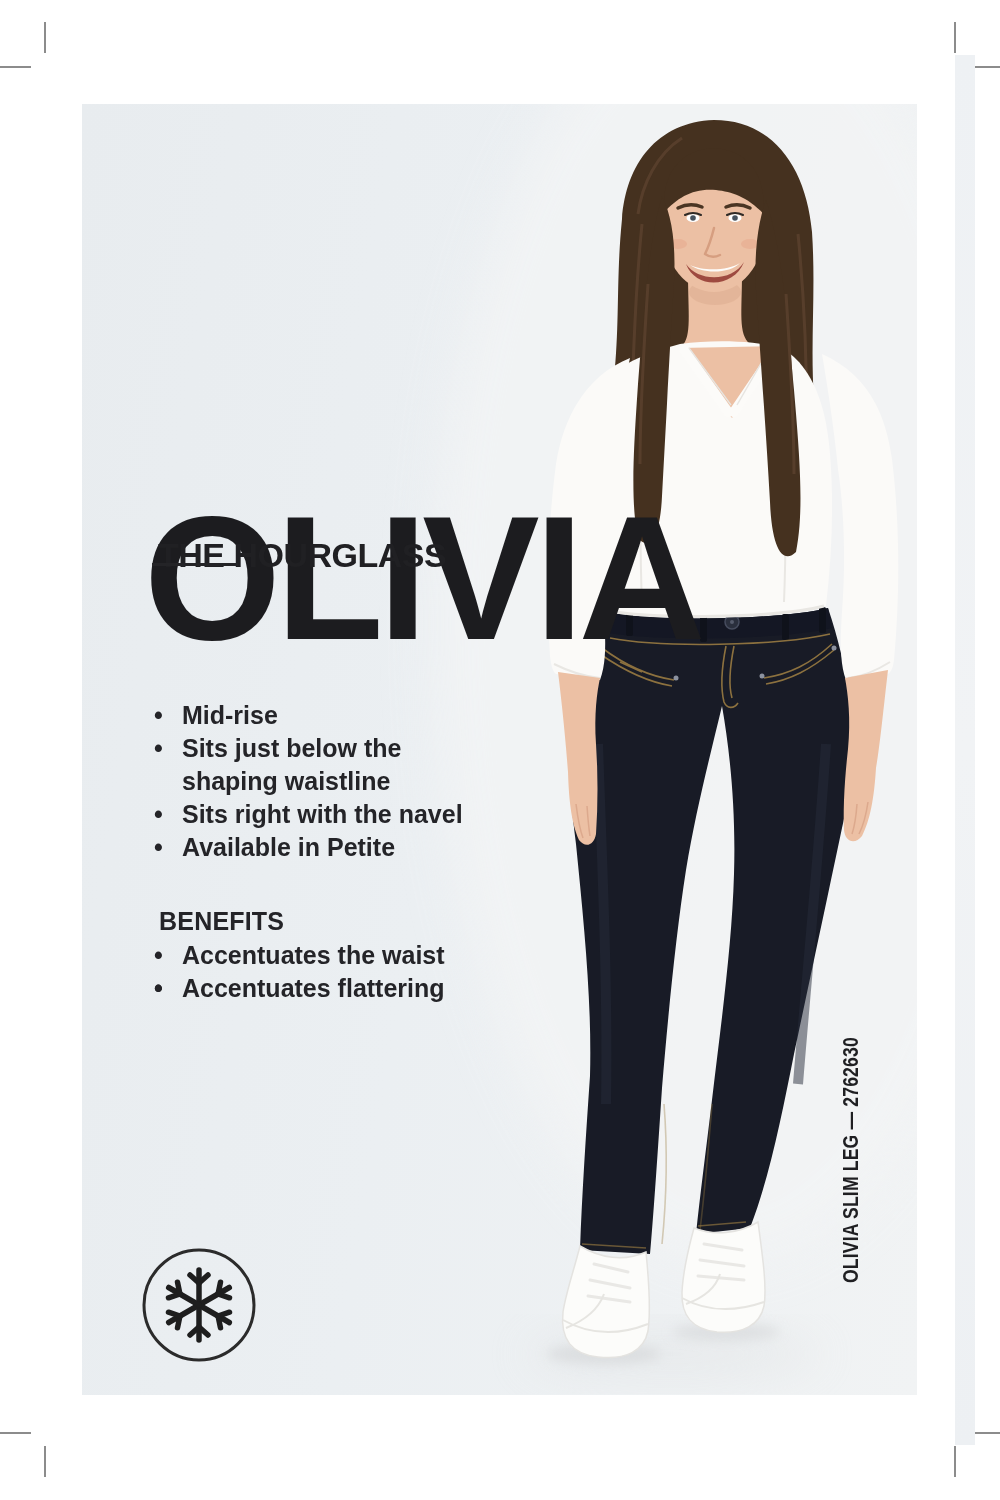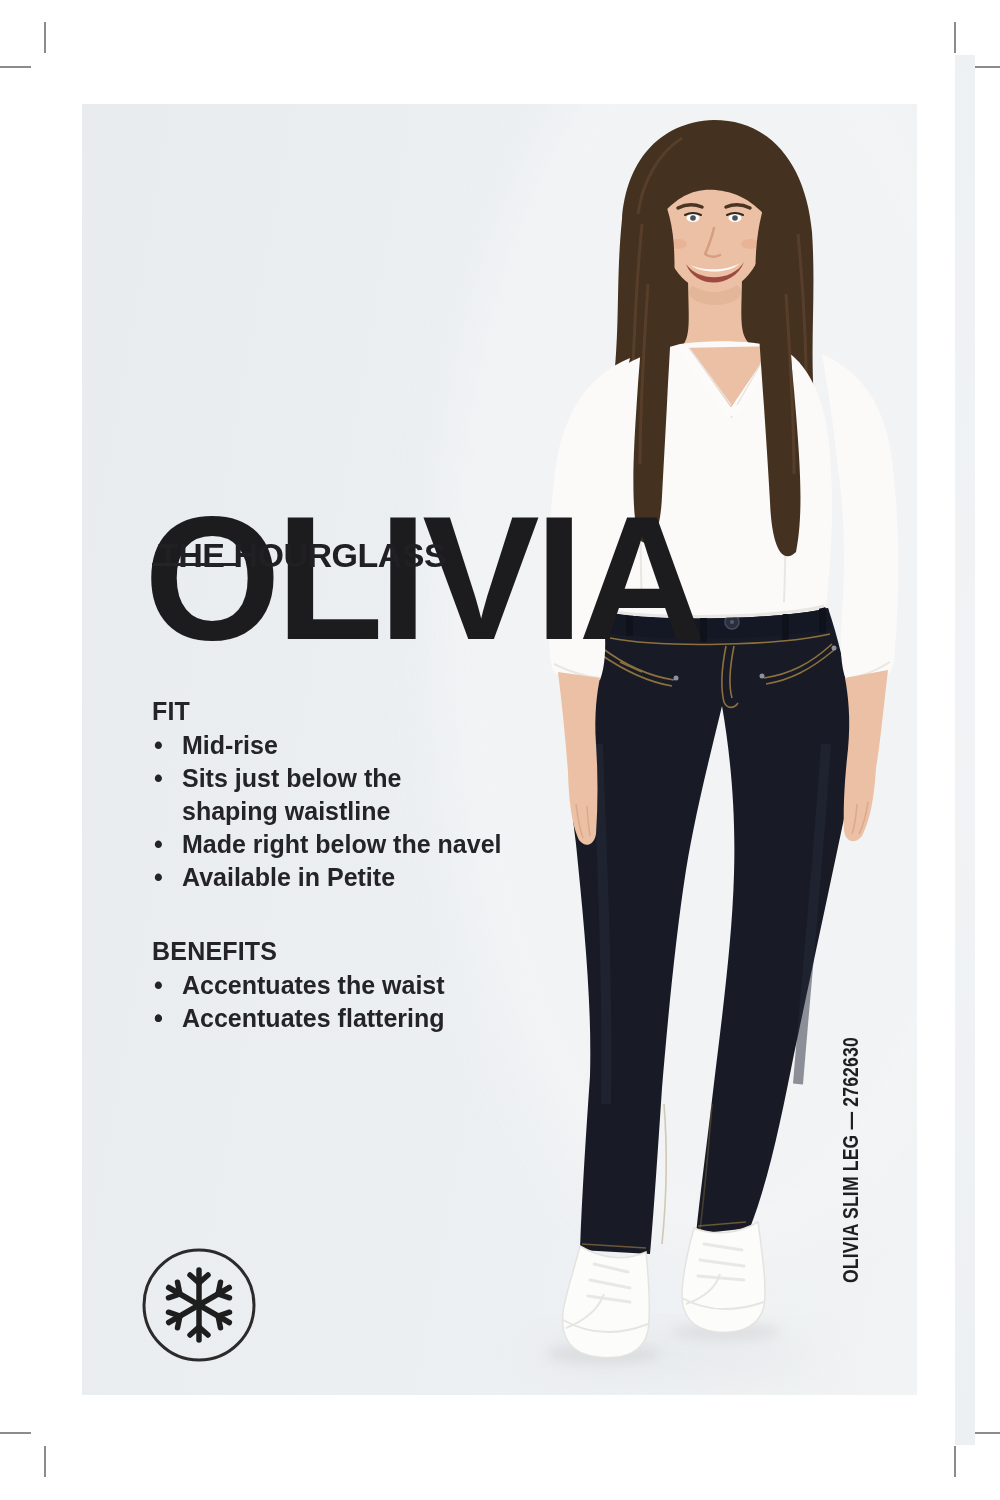--- a/index.html
+++ b/index.html
@@ -40,21 +40,21 @@
     color:#202023;white-space:nowrap;
   }
   .title-rule{position:absolute;left:70px;top:459px;width:86px;height:3px;background:#242427;z-index:3;}
   
   .copy{position:absolute;left:70px;top:592px;width:352px;z-index:3;color:#242428;}
   .copy p{margin:0 0 43px 0;font-size:25px;font-weight:bold;line-height:30px;}
   .copy h3{margin:0;font-size:25px;font-weight:bold;line-height:30px;letter-spacing:0.2px;}
   .copy ul{list-style:none;margin:3px 0 0 0;padding:0;font-size:25px;font-weight:bold;}
   .copy li{position:relative;padding-left:30px;line-height:33px;}
   .copy li .bullet{position:absolute;left:2px;top:0;}
-  .copy .benefits-h{margin-top:42px;}
+  .copy .benefits-h{margin-top:42px;margin-left:7px;}
   
   .badge{position:absolute;left:57px;top:1141px;z-index:3;}
   
   .product-code{
     position:absolute;left:780px;top:1157px;z-index:3;
     height:22px;line-height:22px;font-size:22px;font-weight:bold;color:#1f1f22;
     white-space:nowrap;transform-origin:0 100%;
     transform:rotate(-90deg) scaleX(0.8);letter-spacing:0.2px;
   }
 </style>
@@ -230,25 +230,24 @@
       <path fill="none" stroke="#5f4530" stroke-width="3" opacity="0.7" d="M566,180 C562,240 558,300 558,360 M704,190 C708,250 712,310 712,370"></path>
     </g>
   </svg>
 
   <h1 class="title">OLIVIA</h1>
   <h2 class="subtitle">THE HOURGLASS</h2>
   <div class="title-rule"></div>
 
   <div class="copy">
 
-    <h3>FIT</h3>
     <ul>
       <li><span class="bullet">•</span><span>Mid-rise</span></li>
       <li><span class="bullet">•</span><span>Sits just below the shaping waistline</span></li>
-      <li><span class="bullet">•</span><span>Made right below the navel</span></li>
+      <li><span class="bullet">•</span><span>Sits right with the navel</span></li>
       <li><span class="bullet">•</span><span>Available in Petite</span></li>
     </ul>
 
     <h3 class="benefits-h">BENEFITS</h3>
     <ul>
       <li><span class="bullet">•</span><span>Accentuates the waist</span></li>
       <li><span class="bullet">•</span></li>
       <li><span class="bullet">•</span><span>Accentuates flattering</span></li>
     </ul>
   </div>

